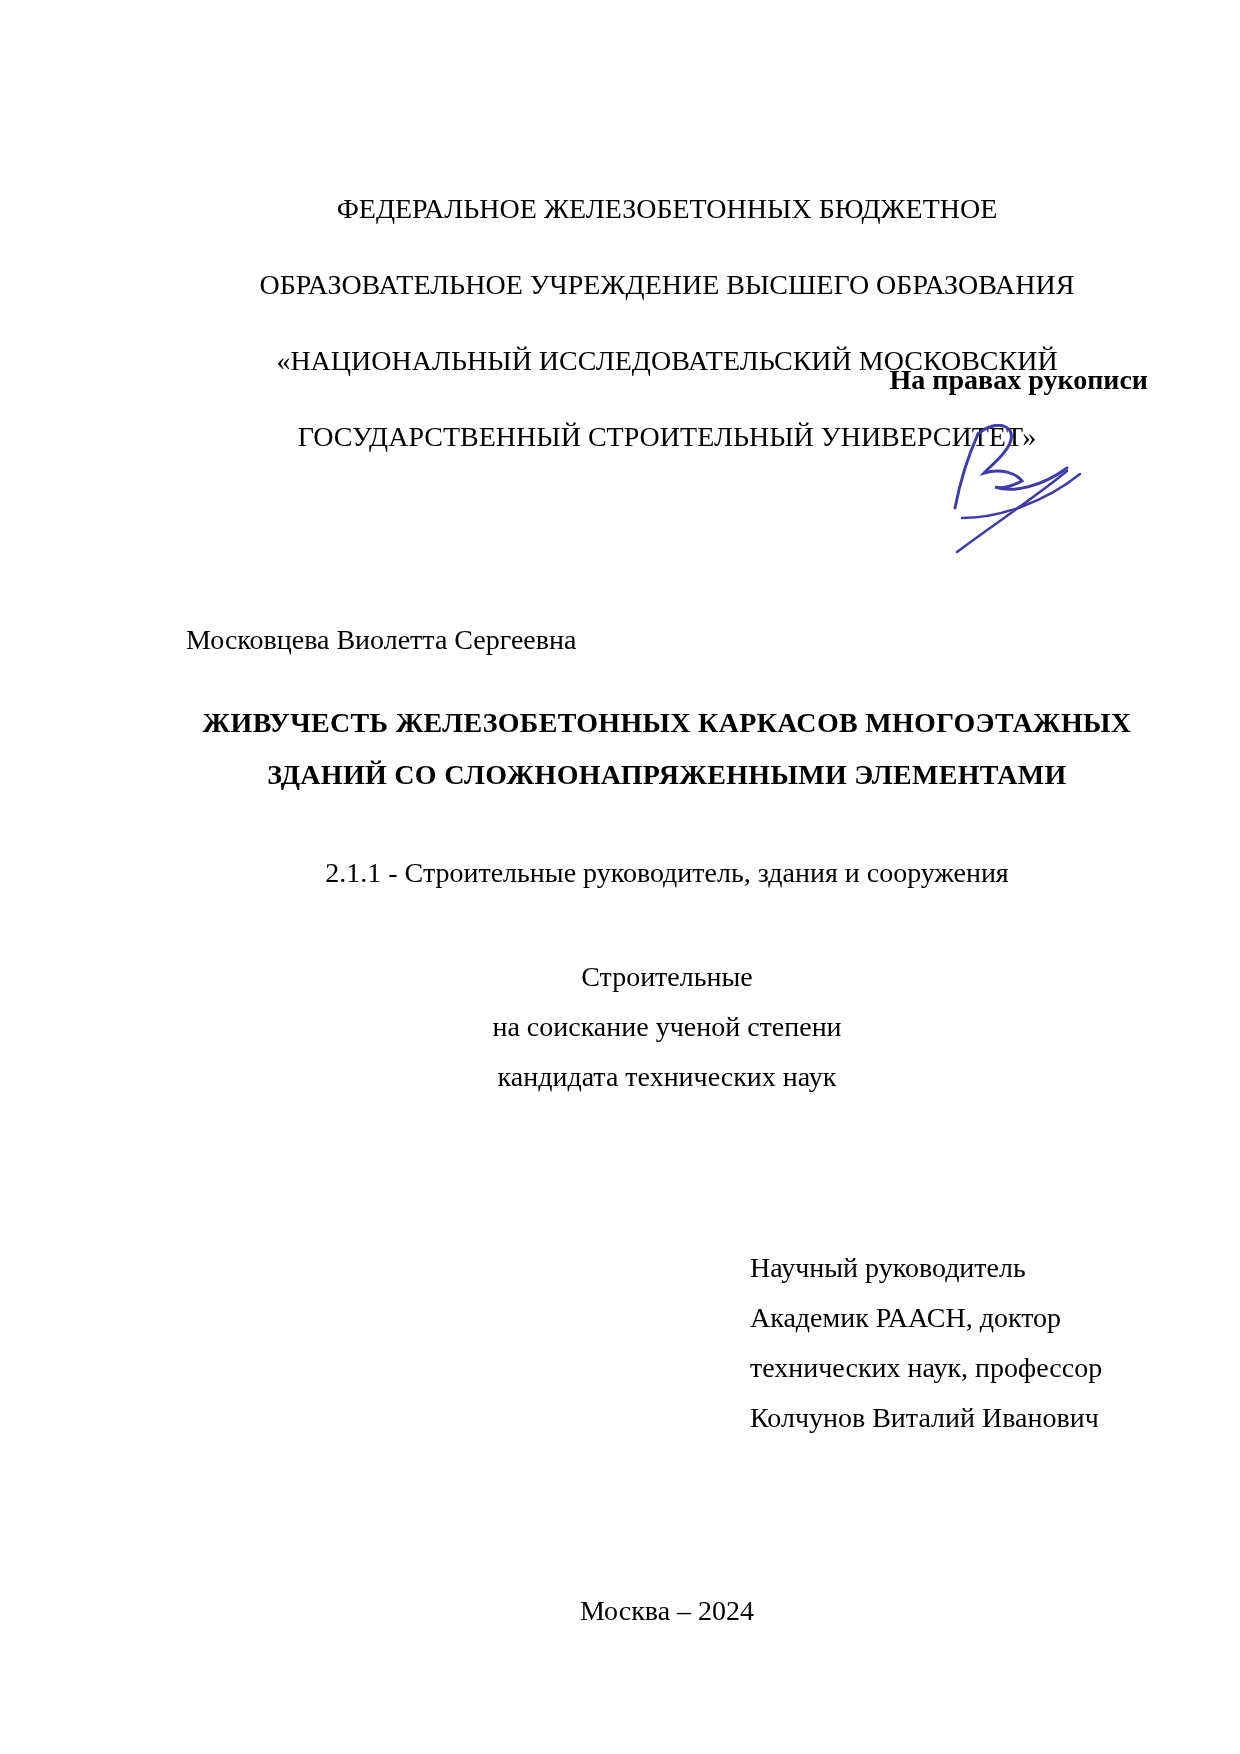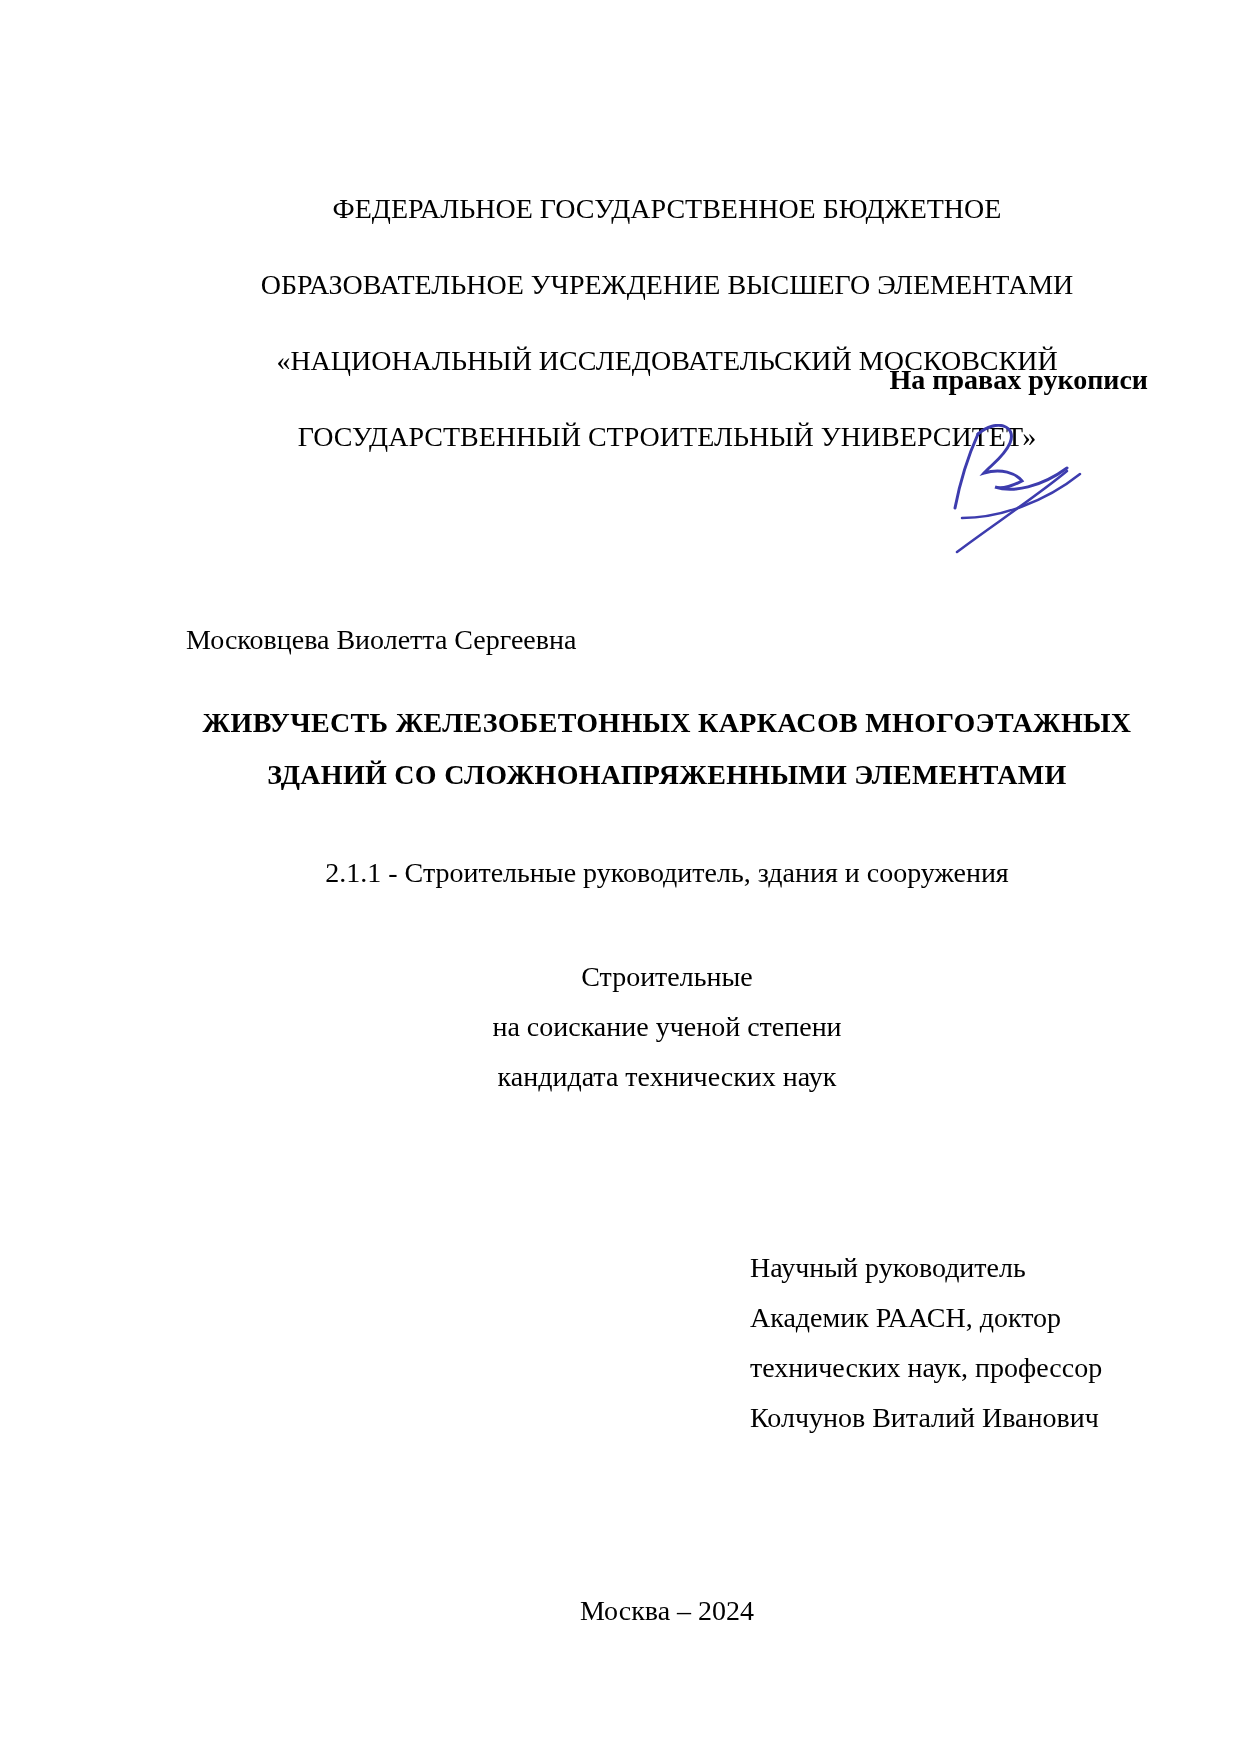--- a/index.html
+++ b/index.html
@@ -83,22 +83,22 @@
     font-size: 28px;
     line-height: 38px;
   }
 </style>
 </head>
 <body>
 
 <div class="page">
 
   <div class="band institution">
-    <div class="line">ФЕДЕРАЛЬНОЕ ГОСУДАРСТВЕННОЕ БЮДЖЕТНОЕ</div>
-    <div class="line">ОБРАЗОВАТЕЛЬНОЕ УЧРЕЖДЕНИЕ ВЫСШЕГО ЭЛЕМЕНТАМИ</div>
+    <div class="line">ФЕДЕРАЛЬНОЕ ЖЕЛЕЗОБЕТОННЫХ БЮДЖЕТНОЕ</div>
+    <div class="line">ОБРАЗОВАТЕЛЬНОЕ УЧРЕЖДЕНИЕ ВЫСШЕГО ОБРАЗОВАНИЯ</div>
     <div class="line">«НАЦИОНАЛЬНЫЙ ИССЛЕДОВАТЕЛЬСКИЙ МОСКОВСКИЙ</div>
     <div class="line">ГОСУДАРСТВЕННЫЙ СТРОИТЕЛЬНЫЙ УНИВЕРСИТЕТ»</div>
   </div>
 
   <div class="band manuscript-note">На правах рукописи</div>
 
   <div class="signature-wrap">
     <svg width="150" height="135" viewBox="0 0 150 135" fill="none" xmlns="http://www.w3.org/2000/svg">
       <path class="sig-stroke" d="M 10,84 C 15,58 24,30 33,10" stroke-width="3" stroke-linecap="round" fill="none" stroke="#3d3cae"></path>
       <path class="sig-stroke" d="M 33,10 C 52,-6 72,2 65,19 C 59,33 46,41 39,49 C 56,44 71,49 77,57 C 67,62 56,65 50,63 C 68,69 96,63 122,44" stroke-width="3" stroke-linecap="round" fill="none" stroke="#3d3cae"></path>

